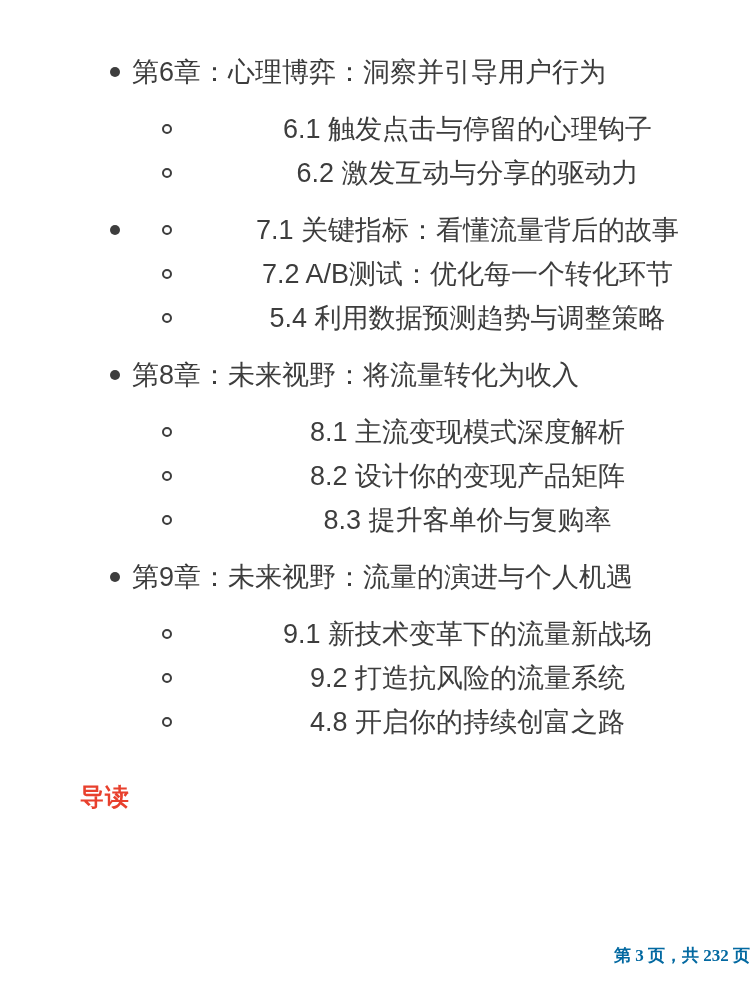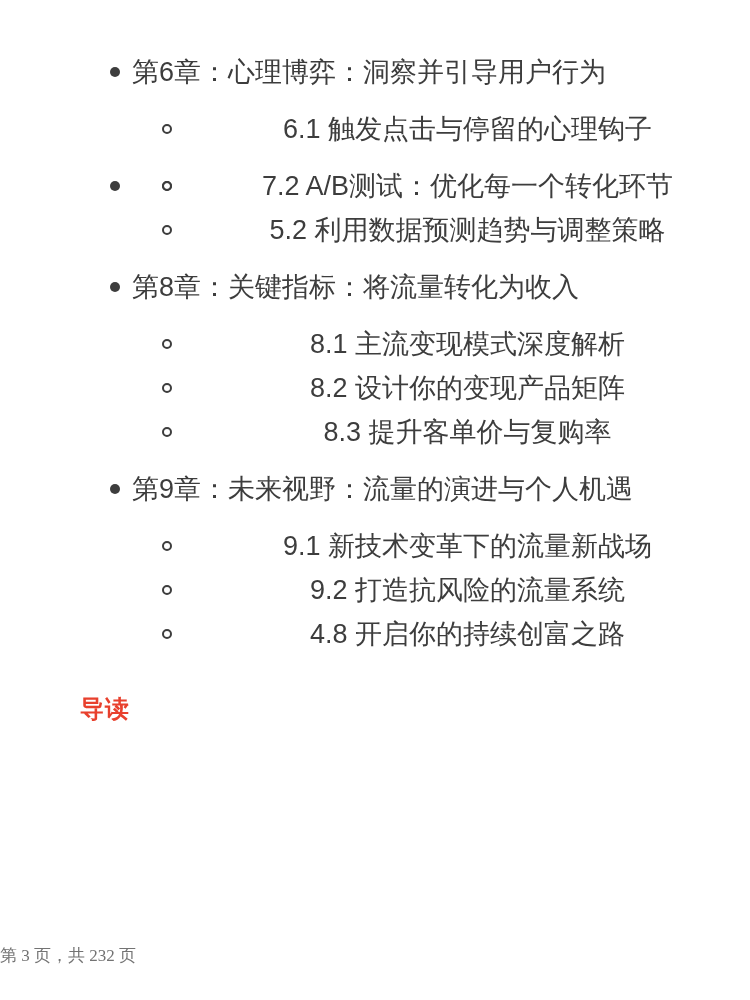--- a/index.html
+++ b/index.html
@@ -63,40 +63,42 @@
     line-height: 46px;
     font-weight: bold;
     color: var(--accent-color);
     letter-spacing: 1px;
   }
   .page-footer {
     position: absolute;
     left: 0;
     right: 0;
     top: 944px;
-    text-align: left;
+    text-align: right;
     font-family: "Liberation Serif", serif;
     font-size: 17px;
     line-height: 24px;
-    color: #737373;
+    color: #0369a1;
+    font-weight: bold;
   }
 </style>
 </head>
 <body>
 
 <div class="page">
 
   <div class="toc" id="toc">
       <div class="toc-row chapter"><span class="marker"></span><span>第6章：心理博弈：洞察并引导用户行为</span></div>
       <div class="toc-row section"><span class="marker"></span><span>6.1 触发点击与停留的心理钩子</span></div>
+      <div class="toc-row section"><span class="marker"></span><span>6.2 激发互动与分享的驱动力</span></div>
       <div class="toc-row chapter"><span class="marker"></span></div>
-      <div class="toc-row section"><span class="marker"></span></div>
+      <div class="toc-row section"><span class="marker"></span><span>7.1 关键指标：看懂流量背后的故事</span></div>
       <div class="toc-row section"><span class="marker"></span><span>7.2 A/B测试：优化每一个转化环节</span></div>
-      <div class="toc-row section"><span class="marker"></span><span>5.2 利用数据预测趋势与调整策略</span></div>
-      <div class="toc-row chapter"><span class="marker"></span><span>第8章：关键指标：将流量转化为收入</span></div>
+      <div class="toc-row section"><span class="marker"></span><span>5.4 利用数据预测趋势与调整策略</span></div>
+      <div class="toc-row chapter"><span class="marker"></span><span>第8章：未来视野：将流量转化为收入</span></div>
       <div class="toc-row section"><span class="marker"></span><span>8.1 主流变现模式深度解析</span></div>
       <div class="toc-row section"><span class="marker"></span><span>8.2 设计你的变现产品矩阵</span></div>
       <div class="toc-row section"><span class="marker"></span><span>8.3 提升客单价与复购率</span></div>
       <div class="toc-row chapter"><span class="marker"></span><span>第9章：未来视野：流量的演进与个人机遇</span></div>
       <div class="toc-row section"><span class="marker"></span><span>9.1 新技术变革下的流量新战场</span></div>
       <div class="toc-row section"><span class="marker"></span><span>9.2 打造抗风险的流量系统</span></div>
       <div class="toc-row section"><span class="marker"></span><span>4.8 开启你的持续创富之路</span></div>
     </div>
 
   <h1 class="guide-heading">导读</h1>

